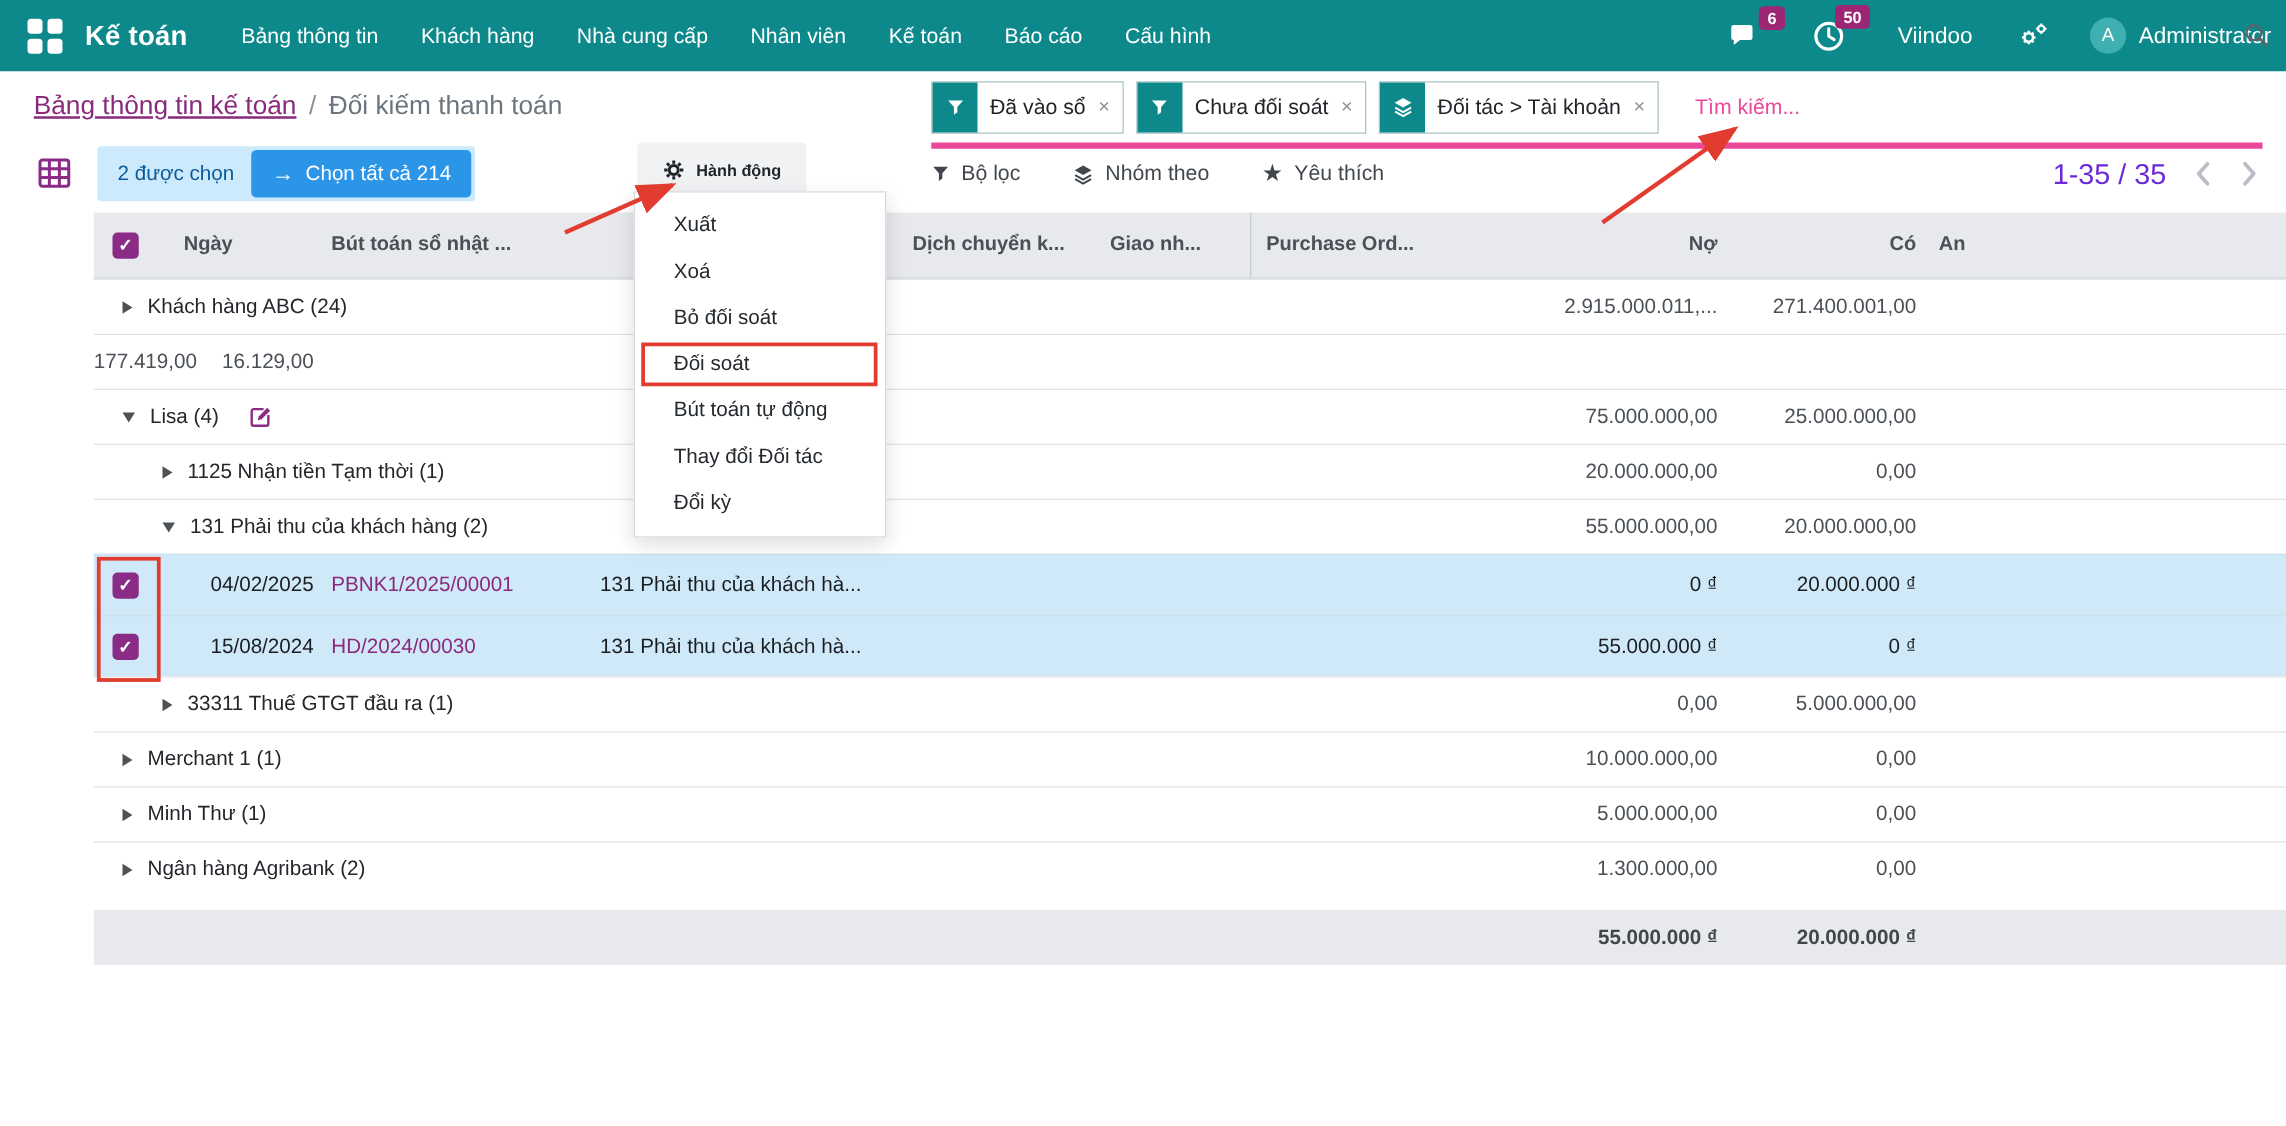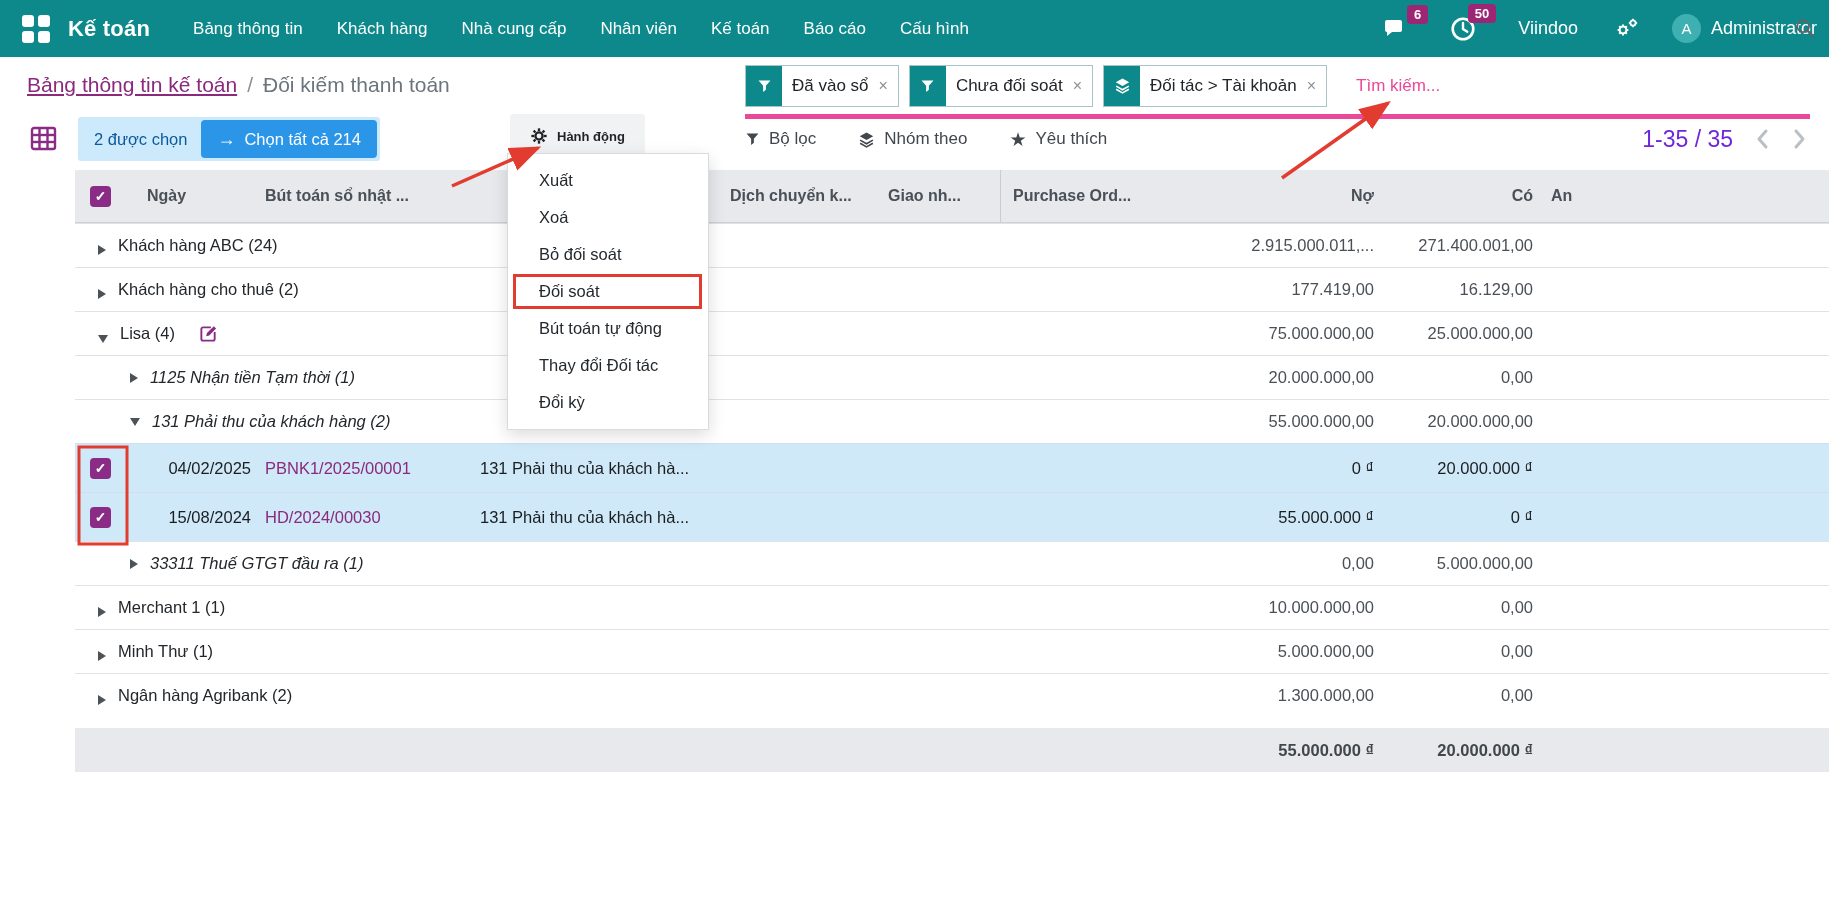--- a/index.html
+++ b/index.html
@@ -51,22 +51,22 @@
   .grid{display:grid;grid-template-columns:55px 125px 205px 270px 158px 112px 180px 198px 159px 1fr;align-items:center;}
   .thead{height:52px;background:#e7e9ec;border-bottom:1px solid #cdd0d4;color:#495057;font-weight:700;font-size:16px;}
   .thead .h-date{padding-left:17px;}
   .thead .h-journal{padding-left:10px;}
   .thead .h-po{border-left:1px solid #c9ccd0;height:100%;display:flex;align-items:center;padding-left:12px;}
   .num{text-align:right;padding-right:4px;}
   .h-extra{padding-left:14px;}
   .row{height:43px;border-top:1px solid #dfe3e6;font-size:16.5px;background:#fff;}
   .row.data{height:48px;background:#cfe9f8;border-top-color:#cfe0ec;}
   .group-cell{grid-column:1 / 8;display:flex;align-items:center;color:#23272b;}
-  .lvl1 .group-cell{padding-left:23px;align-items:flex-end;}
-  .lvl2 .group-cell{padding-left:55px;font-style:italic;}
+  .lvl1 .group-cell{padding-left:23px;}
+  .lvl2 .group-cell{padding-left:55px;}
   .caret{width:0;height:0;margin-right:12px;flex:none;}
   .caret.right{border-left:8px solid #4d5257;border-top:5.5px solid transparent;border-bottom:5.5px solid transparent;}
   .caret.down{border-top:8px solid #4d5257;border-left:5.5px solid transparent;border-right:5.5px solid transparent;}
   .pencil{margin-left:24px;display:flex;cursor:pointer;}
   .g-amt{color:#4a5056;}
   .cb{width:21px;height:21px;margin-left:15px;border-radius:4px;background:#8a2b86;color:#fff;font-size:14px;font-weight:700;display:flex;align-items:center;justify-content:center;cursor:pointer;}
   .c-date{padding-left:35px;color:#1b1e21;}
   .c-journal{padding-left:10px;color:#8b2a7d;cursor:pointer;}
   .c-account{padding-left:20px;color:#1b1e21;}
   .d-amt{color:#1b1e21;}
@@ -286,24 +286,20 @@
       <div class="grid row group lvl1">
         <div class="group-cell">
           <span class="caret right"></span>
           <span>Khách hàng ABC (24)</span>
         </div>
         <span class="num g-amt">2.915.000.011,...</span>
         <span class="num g-amt">271.400.001,00</span>
         <span></span>
       </div>
       <div class="grid row group lvl1">
-        <div class="group-cell">
-          <span class="caret right"></span>
-          <span>Khách hàng cho thuê (2)</span>
-        </div>
         <span class="num g-amt">177.419,00</span>
         <span class="num g-amt">16.129,00</span>
         <span></span>
       </div>
       <div class="grid row group lvl1">
         <div class="group-cell">
           <span class="caret down"></span>
           <span>Lisa (4)</span>
           <span class="pencil">
             <svg width="19" height="19" viewBox="0 0 20 20">

